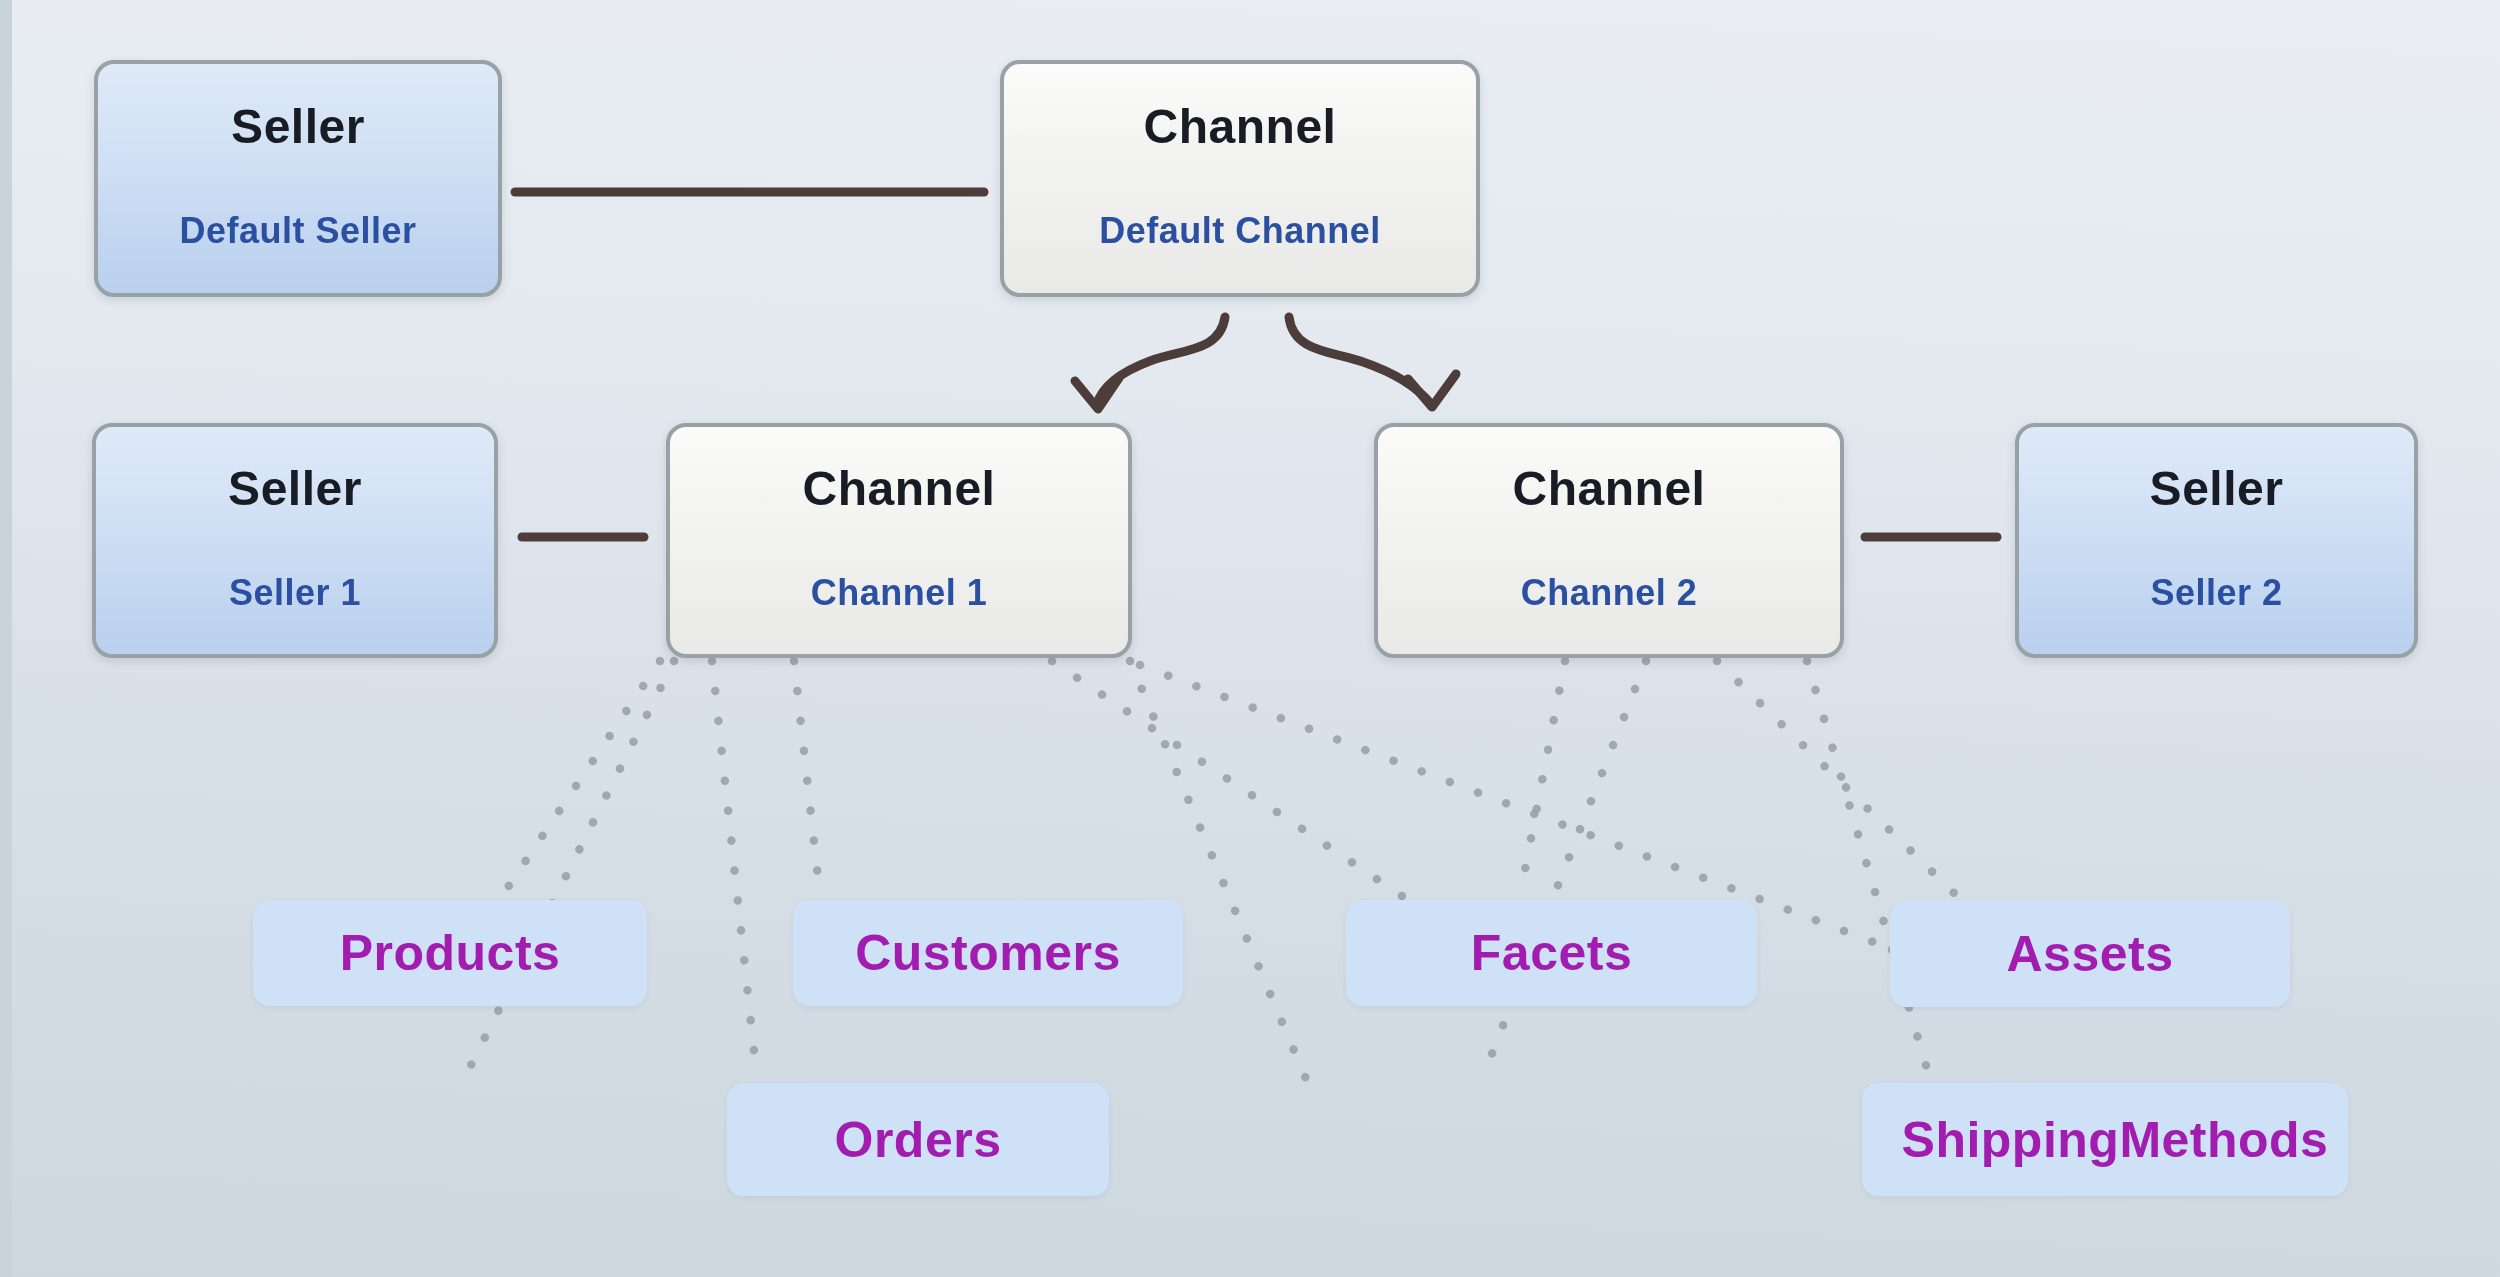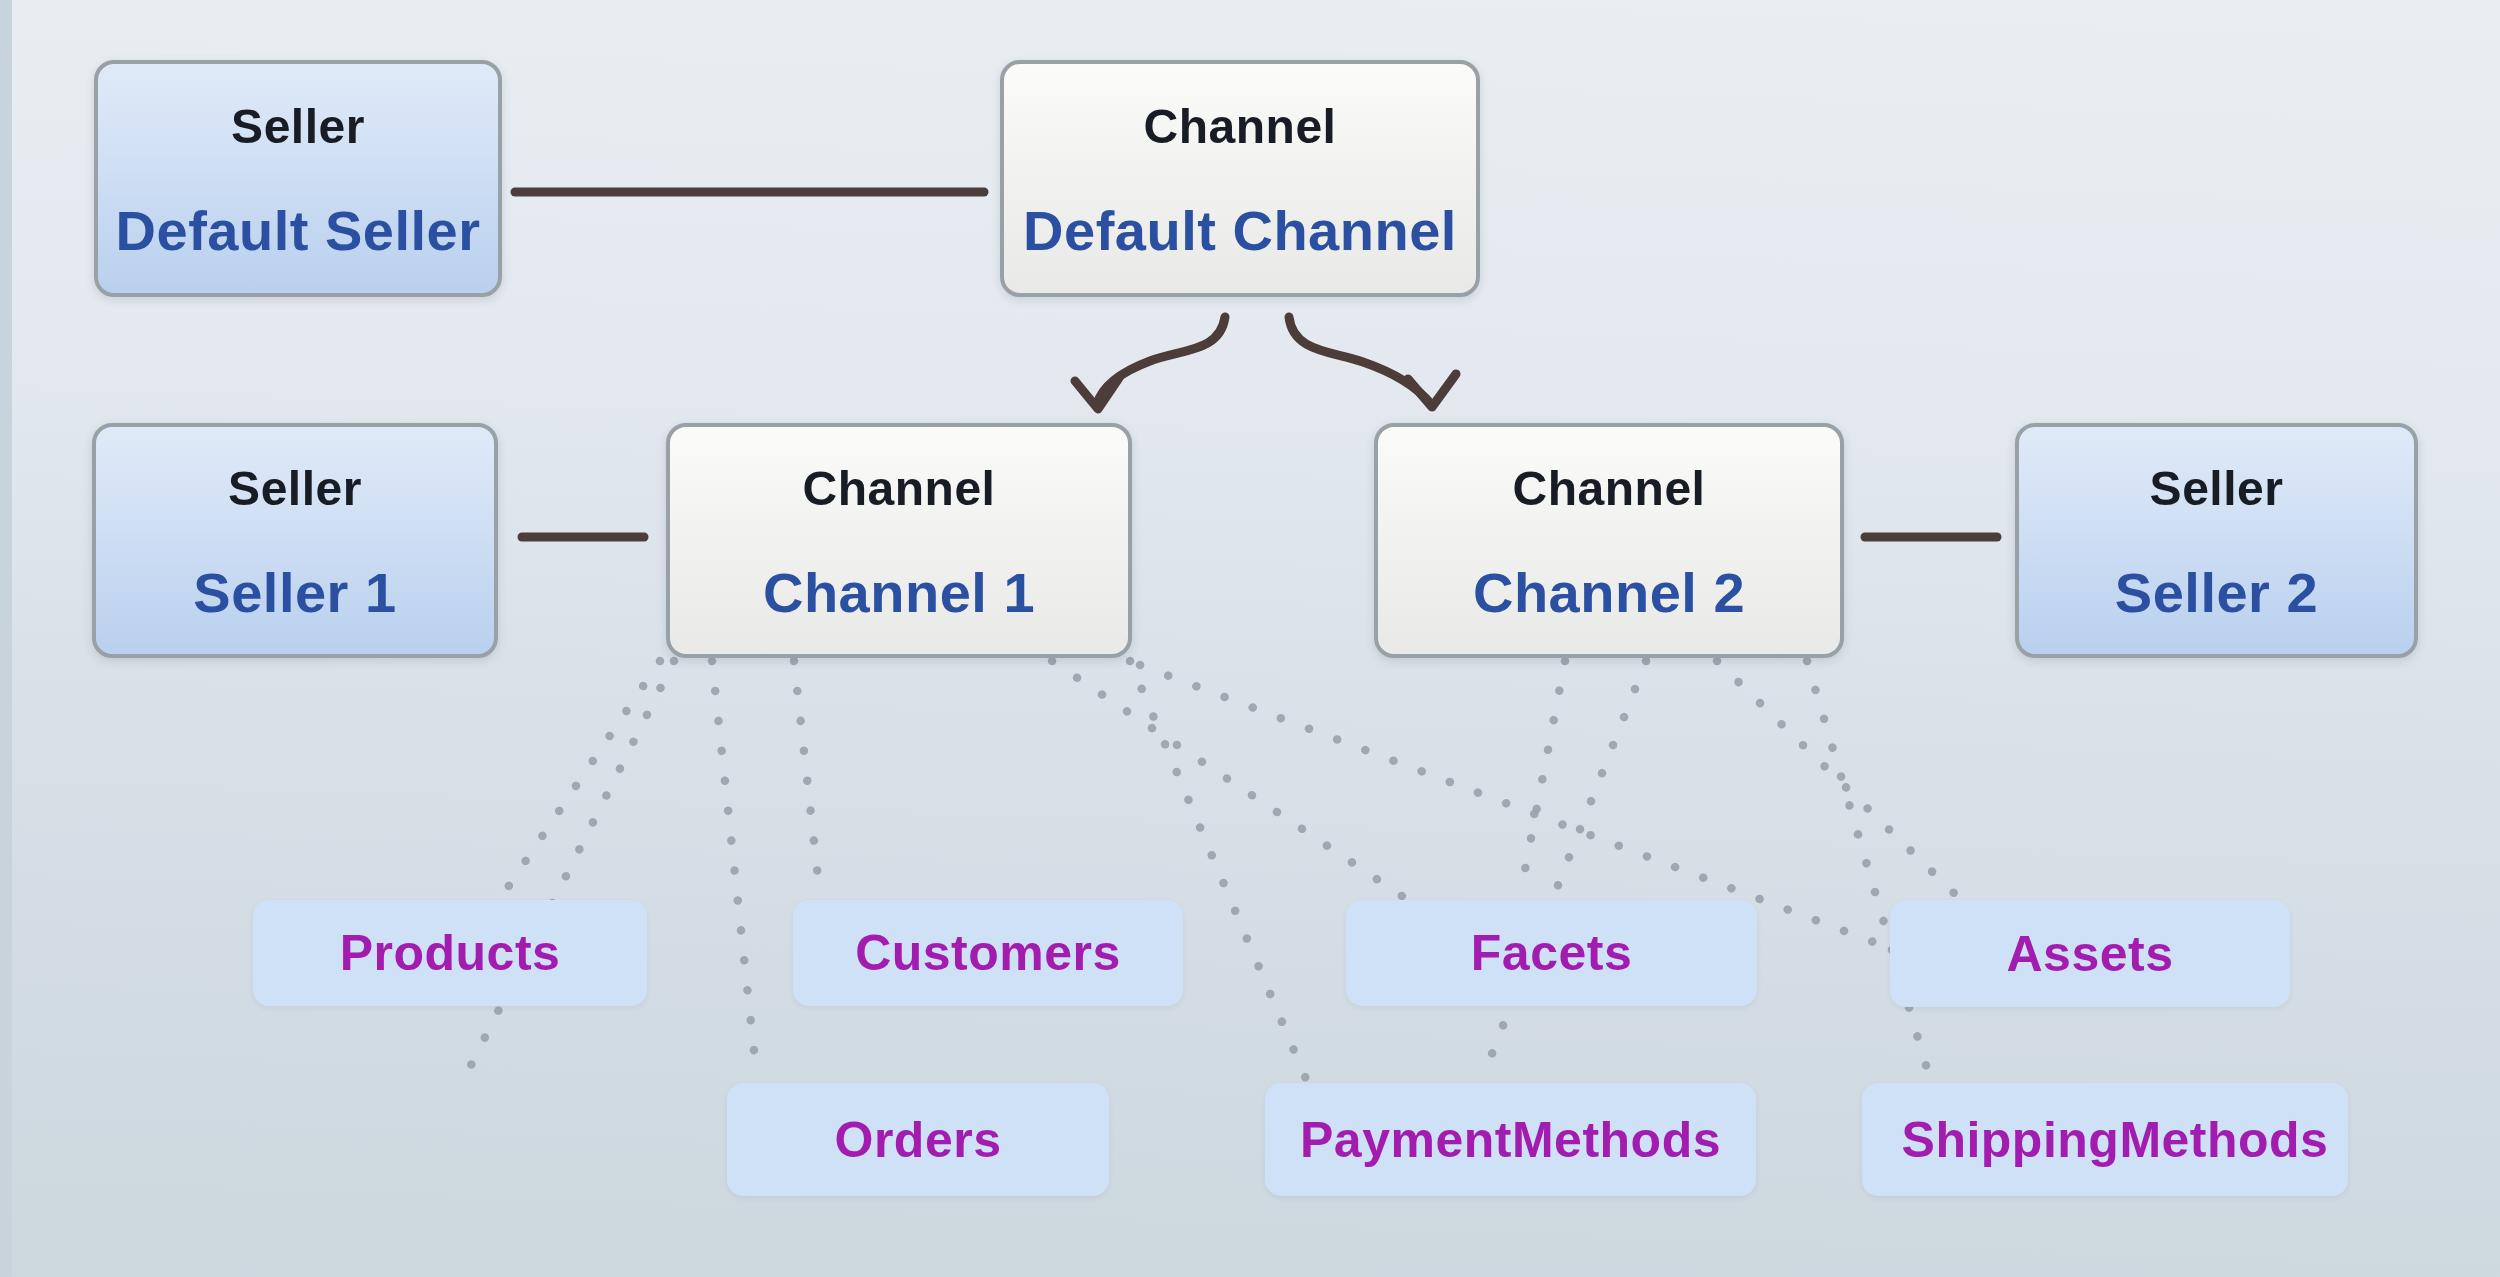--- a/index.html
+++ b/index.html
@@ -18,21 +18,21 @@
     display:flex;flex-direction:column;align-items:center;justify-content:center;
     gap:48px;
     box-shadow:0 3px 10px rgba(60,72,90,.16);
   }
   .node.seller{background:linear-gradient(180deg,#dfeaf8 0%,#cfdff4 45%,#b9d0ee 100%);}
   .node.channel{background:linear-gradient(180deg,#fbfbfa 0%,#f2f2f1 45%,#e9eae7 100%);}
   .node-title{
     font-size:48px;font-weight:bold;color:#181c24;line-height:56px;letter-spacing:.5px;
   }
   .node-subtitle{
-    font-size:56px;font-weight:bold;color:#2c50a1;line-height:56px;letter-spacing:.5px;
+    font-size:36px;font-weight:bold;color:#2c50a1;line-height:56px;letter-spacing:.5px;
   }
   .entity{
     position:absolute;z-index:2;box-sizing:border-box;
     background:#cfe1f6;border-radius:16px;
     display:flex;align-items:center;justify-content:center;
     box-shadow:0 2px 5px rgba(90,110,140,.10);
   }
   .entity-label{
     font-size:50px;font-weight:bold;color:#a21caf;letter-spacing:.5px;
   }
@@ -95,19 +95,16 @@
   </div>
   <div class="entity" style="left: 1334px; top: 900px; width: 411px; height: 106px;">
     <span class="entity-label">Facets</span>
   </div>
   <div class="entity" style="left: 1878px; top: 900px; width: 400px; height: 107px;">
     <span class="entity-label">Assets</span>
   </div>
   <div class="entity" style="left: 715px; top: 1083px; width: 382px; height: 113px;">
     <span class="entity-label">Orders</span>
   </div>
-  <div class="entity" style="left: 1253px; top: 1083px; width: 491px; height: 113px;">
-    <span class="entity-label">PaymentMethods</span>
-  </div>
   <div class="entity" style="left: 1850px; top: 1083px; width: 486px; height: 113px; padding-left: 20px;">
     <span class="entity-label">ShippingMethods</span>
   </div>
 </div>
 
 </body></html>

